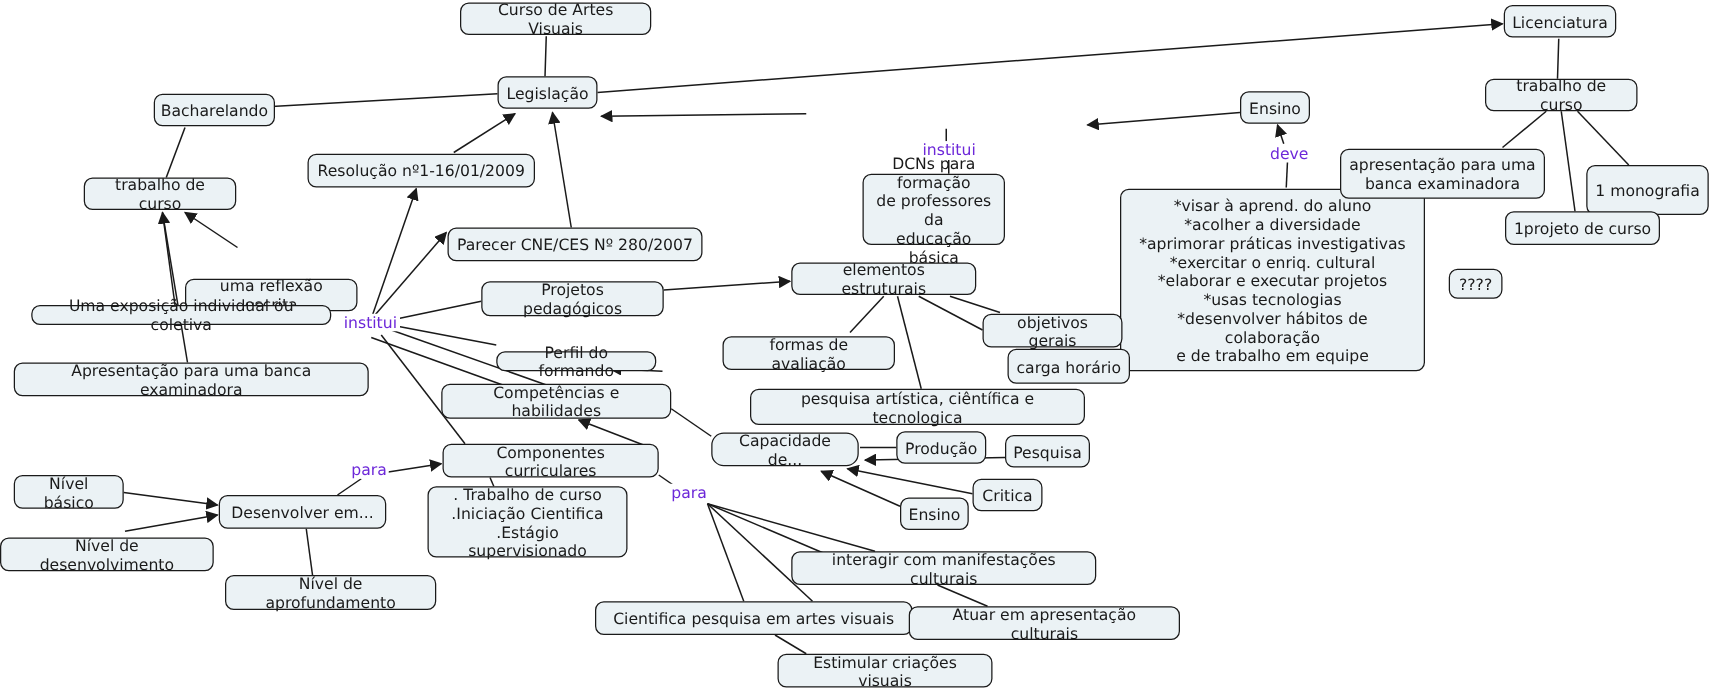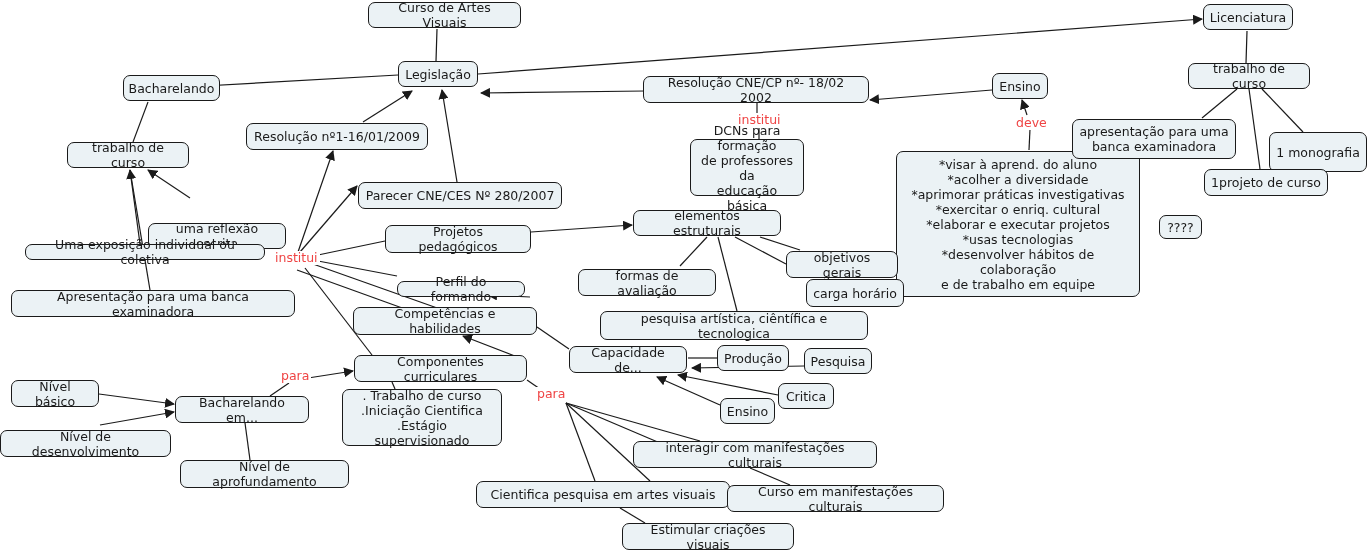--- a/index.html
+++ b/index.html
@@ -18,21 +18,21 @@
       text-align: center;
       line-height: 15px;
       white-space: pre-line;
       display: flex; align-items: center; justify-content: center;
       padding: 3px 6px;
       cursor: pointer;
     }
     .lbl {
       position: absolute;
       font-size: 12.5px;
-      color: #ef4444;
+      color: #6d28d9;
       background: #ffffff;
       line-height: 14px;
       padding: 0 2px;
       white-space: nowrap;
     }
   </style>
 </head>
 <body>
 
 <div id="canvas">
@@ -100,21 +100,20 @@
   <div class="node" style="left:87px;top:75px;width:97px;height:26px;margin-left:36px;">Bacharelando</div>
   <div class="node" style="left:1203px;top:4px;width:90px;height:26px;">Licenciatura</div>
 
   <div class="node" style="left:67px;top:142px;width:122px;height:26px;">trabalho de curso</div>
   <div class="node" style="left:148px;top:199px;width:138px;height:26px;margin-top:24px;">uma reflexão escrita</div>
   <div class="node" style="left:25px;top:244px;width:240px;height:16px;">Uma exposição individual ou coletiva</div>
   <div class="node" style="left:11px;top:290px;width:284px;height:27px;">Apresentação para uma banca examinadora</div>
 
   <div class="node" style="left:246px;top:123px;width:182px;height:27px;">Resolução nº1-16/01/2009</div>
   <div class="node" style="left:358px;top:182px;width:204px;height:27px;">Parecer CNE/CES Nº 280/2007</div>
-  <div class="node" style="left:643px;top:76px;width:226px;height:27px;">Resolução CNE/CP nº- 18/02 2002</div>
   <div class="lbl" style="left:736px;top:113px;">institui</div>
   <div class="node" style="left:690px;top:139px;width:114px;height:57px;">DCNs para formação
 de professores da
 educação básica</div>
 
   <div class="node" style="left:992px;top:73px;width:56px;height:26px;">Ensino</div>
   <div class="lbl" style="left:1014px;top:116px;">deve</div>
   <div class="node" style="left:896px;top:151px;width:244px;height:146px;">*visar à aprend. do aluno
 *acolher a diversidade
 *aprimorar práticas investigativas
@@ -139,30 +138,30 @@
   <div class="node" style="left:342px;top:389px;width:160px;height:57px;">. Trabalho de curso
 .Iniciação Cientifica
 .Estágio supervisionado</div>
 
   <div class="node" style="left:633px;top:210px;width:148px;height:26px;">elementos estruturais</div>
   <div class="node" style="left:578px;top:269px;width:138px;height:27px;">formas de avaliação</div>
   <div class="node" style="left:786px;top:251px;width:112px;height:27px;">objetivos gerais</div>
   <div class="node" style="left:806px;top:279px;width:98px;height:28px;">carga horário</div>
   <div class="node" style="left:600px;top:311px;width:268px;height:29px;">pesquisa artística, ciêntífica e tecnologica</div>
 
-  <div class="node" style="left:569px;top:346px;width:118px;height:27px;">Capacidade de...</div>
+  <div class="node" style="left:569px;top:346px;width:118px;height:27px;border-radius:10px;">Capacidade de...</div>
   <div class="node" style="left:717px;top:345px;width:72px;height:26px;">Produção</div>
   <div class="node" style="left:804px;top:348px;width:68px;height:26px;">Pesquisa</div>
   <div class="node" style="left:778px;top:383px;width:56px;height:26px;">Critica</div>
   <div class="node" style="left:720px;top:398px;width:55px;height:26px;">Ensino</div>
 
   <div class="lbl" style="left:279px;top:369px;">para</div>
-  <div class="node" style="left:175px;top:396px;width:134px;height:27px;">Bacharelando em...</div>
+  <div class="node" style="left:175px;top:396px;width:134px;height:27px;">Desenvolver em...</div>
   <div class="node" style="left:11px;top:380px;width:88px;height:27px;">Nível básico</div>
   <div class="node" style="left:0px;top:430px;width:171px;height:27px;">Nível de desenvolvimento</div>
   <div class="node" style="left:180px;top:460px;width:169px;height:28px;">Nível de aprofundamento</div>
 
   <div class="lbl" style="left:535px;top:387px;">para</div>
   <div class="node" style="left:633px;top:441px;width:244px;height:27px;">interagir com manifestações culturais</div>
   <div class="node" style="left:476px;top:481px;width:254px;height:27px;">Cientifica pesquisa em artes visuais</div>
-  <div class="node" style="left:727px;top:485px;width:217px;height:27px;">Curso em manifestações culturais</div>
+  <div class="node" style="left:727px;top:485px;width:217px;height:27px;">Atuar em apresentação culturais</div>
   <div class="node" style="left:622px;top:523px;width:172px;height:27px;">Estimular criações visuais</div>
 </div>
 
 </body></html>

